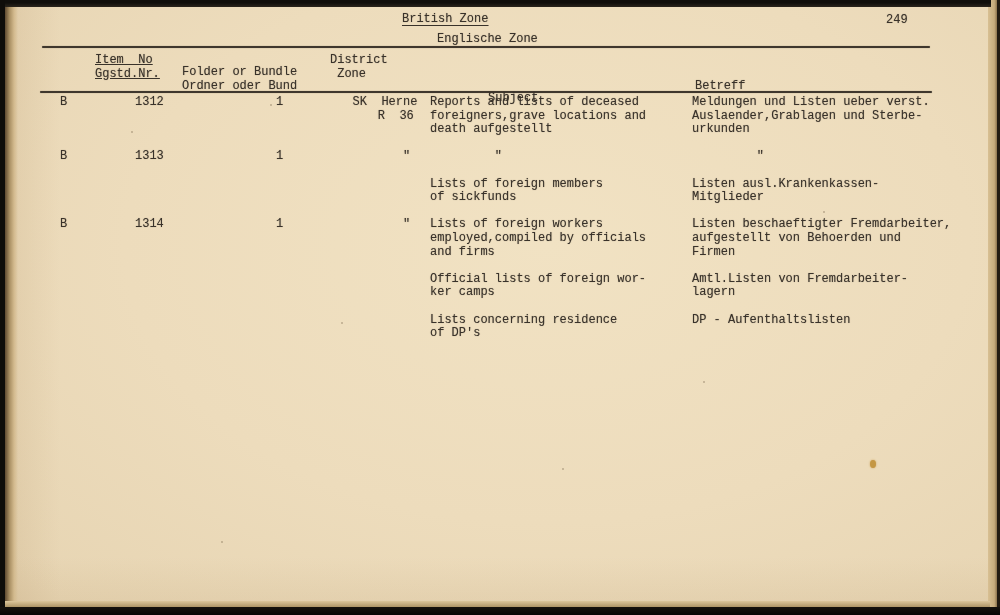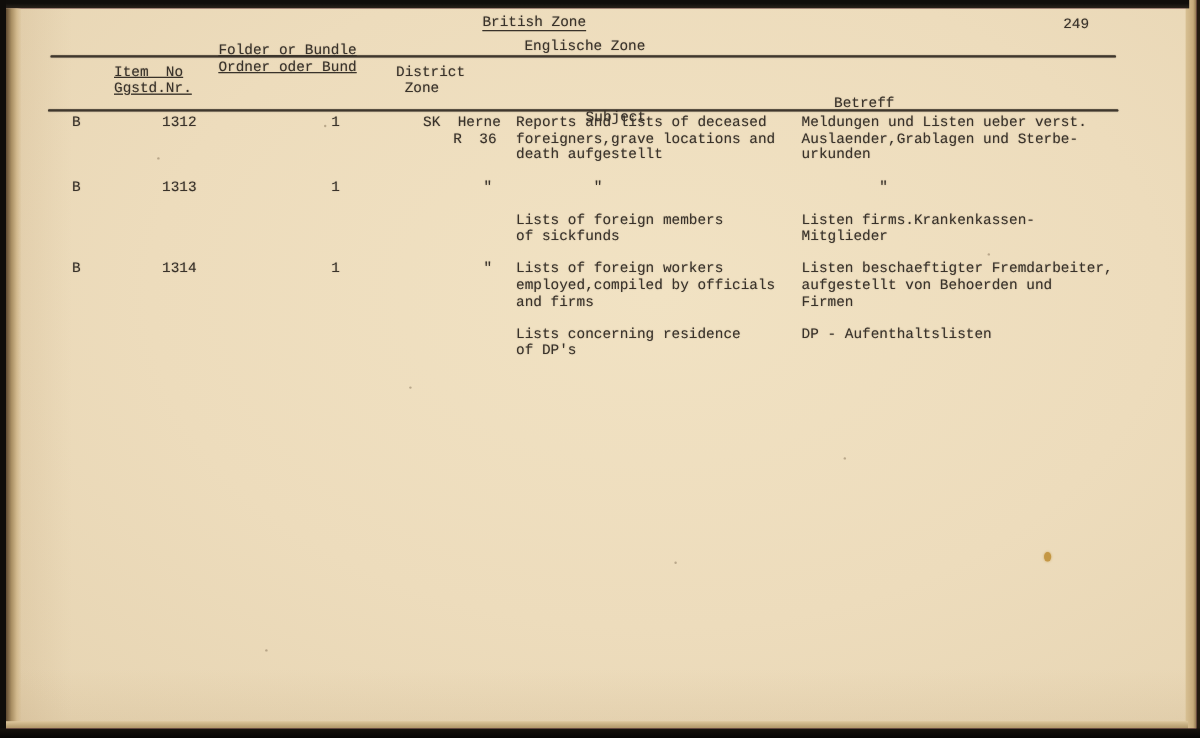--- a/index.html
+++ b/index.html
@@ -1,18 +1,18 @@
 <!DOCTYPE html>
 <html><head>
 <meta charset="utf-8">
 <style>
   html,body { margin:0; padding:0; background:#0c0a08; }
   .scene {
     position:relative; width:1000px; height:615px; overflow:hidden;
-    background:#fca5a5;
+    background:#14b8a6;
     font-family:"Liberation Mono","DejaVu Sans Mono",monospace;
   }
   
   .paper {
     position:absolute; left:5px; top:7px; width:985px; height:595px;
     background:
       linear-gradient(90deg, rgba(150,110,60,0.12), rgba(150,110,60,0) 55px),
       linear-gradient(0deg, rgba(140,100,50,0.07), rgba(0,0,0,0) 45px),
       radial-gradient(ellipse at 55% 40%, #f1e2c3 0%, #eddcbc 55%, #e7d5b3 95%);
   }
@@ -40,38 +40,38 @@
   }
   .title-en { left:402px; top:13px; text-decoration:underline; text-underline-offset:3px; }
   .title-de { left:393px; top:33px;margin-left:44px; }
   .page-no  { left:886px; top:14px; }
 
   .rule { position:absolute; height:2px; background:#3f372d; border-radius:1px; box-shadow:0 0 1px rgba(63,55,45,0.6); }
   .rule-top    { left:42px; top:46px; width:888px; }
   .rule-header { left:40px; top:91px; width:892px; }
 
   .h-item     { left:95px;  top:54px;text-decoration:underline; }
-  .h-folder   { left:182px; top:36px;text-decoration:underline; }
+  .h-folder   { left:182px; top:66px; }
   .h-district { left:330px; top:54px; }
   .h-subject  { left:488px; top:68px;margin-top:24px; }
   .h-betreff  { left:695px; top:80px; }
 
   
   .rows { position:absolute; left:60px; top:96px; right:40px; }
   .entry { display:flex; align-items:flex-start; margin-bottom:13.6px; }
   .cell {
     color:#39322a; font-size:12px; line-height:13.6px; white-space:pre;
     text-shadow:0 0 1px rgba(57,50,42,0.45); flex:0 0 auto;
   }
   .c-letter   { width:35px;  }
   .c-item     { width:141px;margin-left:40px; }
   .c-folder   { width:64px;  }
   .c-district { width:90px;text-align:center;  }
   .c-subject  { width:238px; }
-  .c-betreff  { flex:1 1 auto; }
+  .c-betreff  { flex:1 1 auto;margin-left:24px; }
 
   
   .stain {
     position:absolute; left:870px; top:460px; width:6px; height:8px;
     background:#c09038; border-radius:50%; box-shadow:0 0 2px rgba(192,144,56,0.8); opacity:.9;
   }
   .speck { position:absolute; width:2px; height:2px; border-radius:50%; background:rgba(90,70,45,0.35); }
   .s1 { left:131px; top:131px; } .s2 { left:341px; top:322px; }
   .s3 { left:562px; top:468px; } .s4 { left:703px; top:381px; }
   .s5 { left:221px; top:541px; } .s6 { left:823px; top:211px; }
@@ -131,36 +131,46 @@
           <div class="cell c-subject">         "</div>
           <div class="cell c-betreff">         "</div>
         </div>
         <div class="entry">
           <div class="cell c-letter"></div>
           <div class="cell c-item"></div>
           <div class="cell c-folder"></div>
           <div class="cell c-district"></div>
           <div class="cell c-subject">Lists of foreign members
 of sickfunds</div>
-          <div class="cell c-betreff">Listen firms.Krankenkassen-
+          <div class="cell c-betreff">Listen ausl.Krankenkassen-
 Mitglieder</div>
         </div>
       </div>
       <div>
         <div class="entry">
           <div class="cell c-letter">B</div>
           <div class="cell c-item">1314</div>
           <div class="cell c-folder">1</div>
           <div class="cell c-district">      "</div>
           <div class="cell c-subject">Lists of foreign workers
 employed,compiled by officials
 and firms</div>
           <div class="cell c-betreff">Listen beschaeftigter Fremdarbeiter,
 aufgestellt von Behoerden und
 Firmen</div>
+        </div>
+        <div class="entry">
+          <div class="cell c-letter"></div>
+          <div class="cell c-item"></div>
+          <div class="cell c-folder"></div>
+          <div class="cell c-district"></div>
+          <div class="cell c-subject">Official lists of foreign wor-
+ker camps</div>
+          <div class="cell c-betreff">Amtl.Listen von Fremdarbeiter-
+lagern</div>
         </div>
         <div class="entry">
           <div class="cell c-letter"></div>
           <div class="cell c-item"></div>
           <div class="cell c-folder"></div>
           <div class="cell c-district"></div>
           <div class="cell c-subject">Lists concerning residence
 of DP's</div>
           <div class="cell c-betreff">DP - Aufenthaltslisten</div>
         </div>

